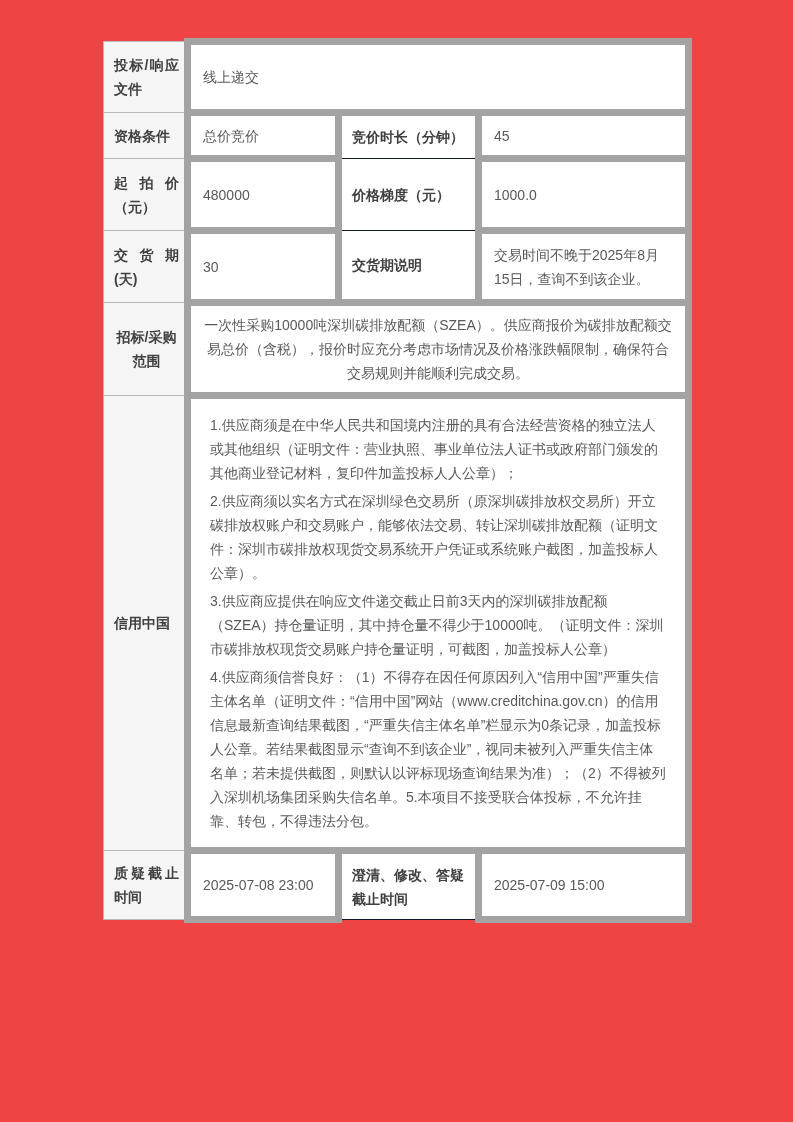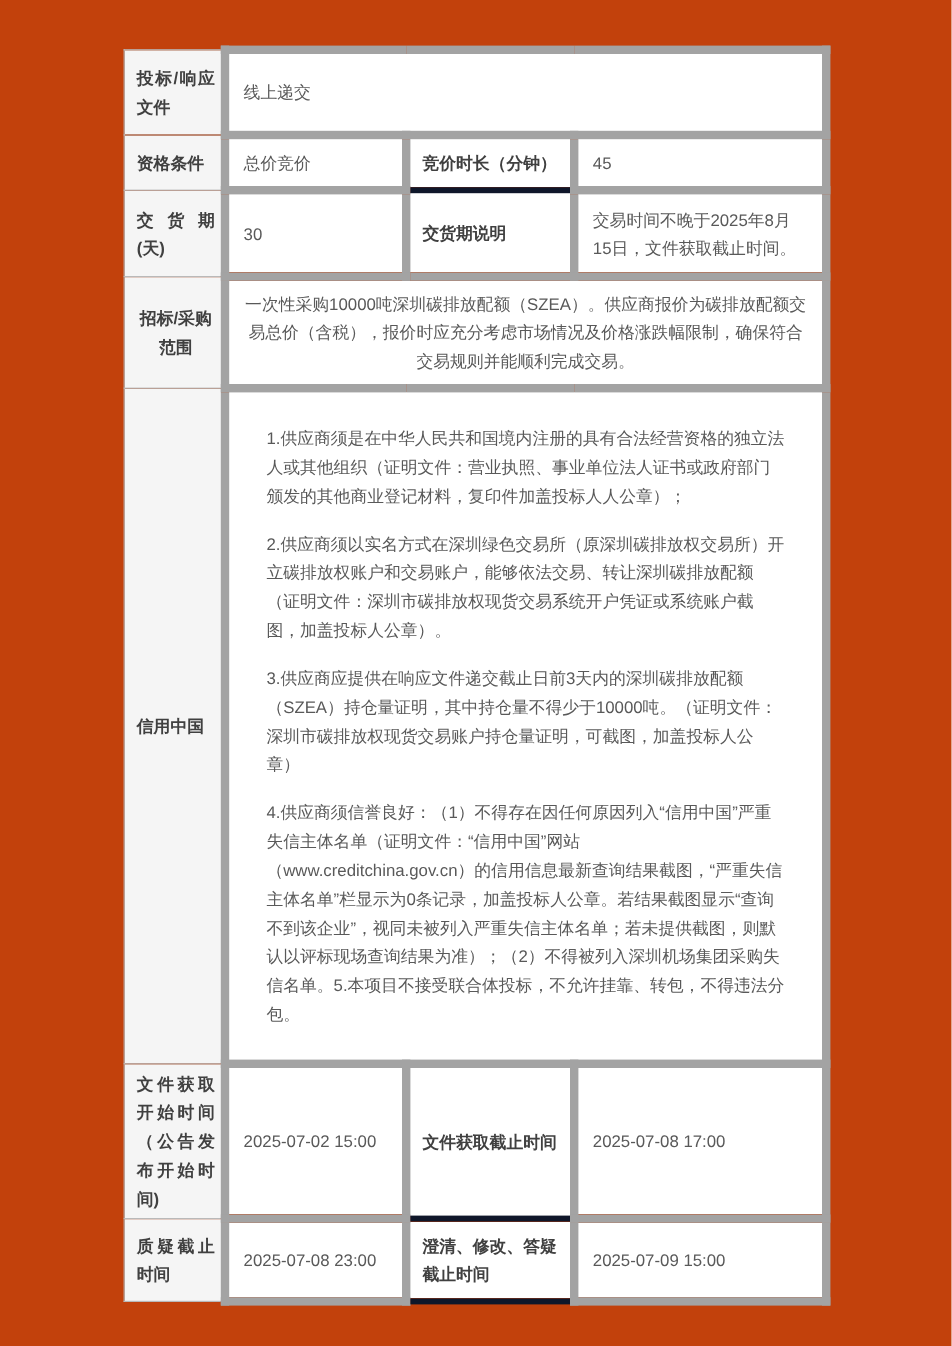--- a/index.html
+++ b/index.html
@@ -1,19 +1,19 @@
 <!DOCTYPE html>
 <html><head>
 <meta charset="utf-8">
 <style>
   html,body { margin:0; padding:0; background:#ffffff; }
   .page {
     position:relative;
     width:793px; height:1122px;
-    background:#c2410c;
+    background:#ef4444;
     overflow:hidden;
     font-family:"Liberation Sans","DejaVu Sans",sans-serif;
   }
   table.doc {
     position:absolute; left:103px; top:38px;
     width:585px;
     border-collapse:collapse;
     table-layout:fixed;
     font-size:14px;
   }
@@ -28,29 +28,29 @@
     color:#404040;
     text-align:justify;
     padding:4px 5px 4px 10px;
     border:1px solid #b9b9b9;
   }
   td.lbl3 {
     background:#ffffff;
     font-weight:700;
     color:#404040;
     padding:4px 6px 4px 10px;
-    border:5px solid #0f172a;
+    border:1px solid #0f172a;
   }
   td.val {
     background:#ffffff;
     color:#595959;
     padding:4px 12px;
     border:7px solid #a3a3a3;
   }
-  td.val p { margin:16px; }
+  td.val p { margin:4px; }
   tr.r1 td { height:56px; }
   tr.r2 td { height:56px; }
   tr.r3 td { height:58px; }
   tr.r4 td { height:31px; }
   tr.r5 td { height:32px; }
   tr.r6 td { height:57px; }
   tr.r7 td { height:57px; }
   tr.r8 td { height:78px;text-align:center; }
   tr.r9 td { height:360px; }
   tr.r9 td.val { padding:10px 15px; }
@@ -78,49 +78,49 @@
 
 
     <tr class="r4">
       <td class="lbl">资格条件</td>
       <td class="val">总价竞价</td>
       <td class="lbl3">竞价时长（分钟）</td>
       <td class="val">45</td>
     </tr>
 
 
+    <tr class="r6">
+      <td class="lbl">起拍价（元）</td>
+      <td class="val">480000</td>
+      <td class="lbl3">价格梯度（元）</td>
+      <td class="val">1000.0</td>
+    </tr>
 
     <tr class="r7">
       <td class="lbl">交货期(天)</td>
       <td class="val">30</td>
       <td class="lbl3">交货期说明</td>
-      <td class="val">交易时间不晚于2025年8月15日，文件获取截止时间。</td>
+      <td class="val">交易时间不晚于2025年8月15日，查询不到该企业。</td>
     </tr>
 
     <tr class="r8">
       <td class="lbl">招标/采购范围</td>
       <td class="val" colspan="3">一次性采购10000吨深圳碳排放配额（SZEA）。供应商报价为碳排放配额交易总价（含税），报价时应充分考虑市场情况及价格涨跌幅限制，确保符合交易规则并能顺利完成交易。</td>
     </tr>
 
     <tr class="r9">
       <td class="lbl">信用中国</td>
       <td class="val" colspan="3">
         <p>1.供应商须是在中华人民共和国境内注册的具有合法经营资格的独立法人或其他组织（证明文件：营业执照、事业单位法人证书或政府部门颁发的其他商业登记材料，复印件加盖投标人人公章）；</p>
         <p>2.供应商须以实名方式在深圳绿色交易所（原深圳碳排放权交易所）开立碳排放权账户和交易账户，能够依法交易、转让深圳碳排放配额（证明文件：深圳市碳排放权现货交易系统开户凭证或系统账户截图，加盖投标人公章）。</p>
         <p>3.供应商应提供在响应文件递交截止日前3天内的深圳碳排放配额（SZEA）持仓量证明，其中持仓量不得少于10000吨。（证明文件：深圳市碳排放权现货交易账户持仓量证明，可截图，加盖投标人公章）</p>
         <p>4.供应商须信誉良好：（1）不得存在因任何原因列入“信用中国”严重失信主体名单（证明文件：“信用中国”网站（www.creditchina.gov.cn）的信用信息最新查询结果截图，“严重失信主体名单”栏显示为0条记录，加盖投标人公章。若结果截图显示“查询不到该企业”，视同未被列入严重失信主体名单；若未提供截图，则默认以评标现场查询结果为准）；（2）不得被列入深圳机场集团采购失信名单。5.本项目不接受联合体投标，不允许挂靠、转包，不得违法分包。</p>
       </td>
     </tr>
 
-    <tr class="r10">
-      <td class="lbl">文件获取开始时间（公告发布开始时间)</td>
-      <td class="val">2025-07-02 15:00</td>
-      <td class="lbl3">文件获取截止时间</td>
-      <td class="val">2025-07-08 17:00</td>
-    </tr>
 
     <tr class="r11">
       <td class="lbl">质疑截止时间</td>
       <td class="val">2025-07-08 23:00</td>
       <td class="lbl3">澄清、修改、答疑截止时间</td>
       <td class="val">2025-07-09 15:00</td>
     </tr>
 
   </tbody>
     </table>

